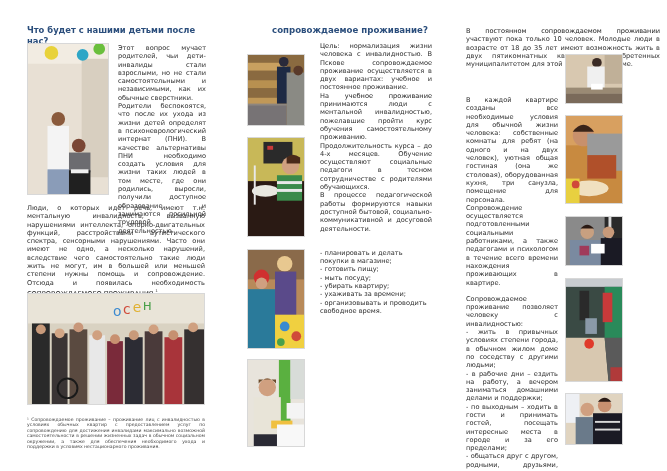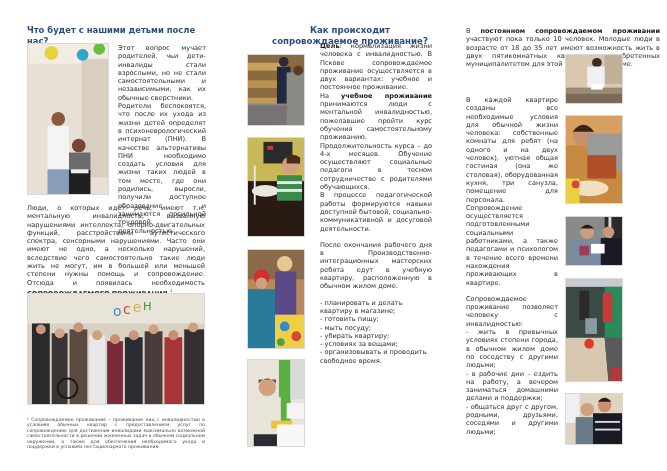--- a/index.html
+++ b/index.html
@@ -3,21 +3,21 @@
 <meta charset="utf-8">
 <style>
   * { box-sizing: border-box; margin: 0; padding: 0; }
   html, body { width: 667px; height: 471px; background: #ffffff; overflow: hidden; }
   body { font-family: "DejaVu Sans", sans-serif; color: #2a2a2a; position: relative; }
   .col { position: absolute; top: 0; height: 386px; }
   .txt { font-size: 6.6px; line-height: 8.3px; text-align: justify; color: #2e2e2e; }
   .title { color: #2b4e7c; font-weight: bold; font-size: 8.6px; line-height: 11px; }
   .photo { position: absolute; border: 1px solid #d8d8d8; overflow: hidden; }
   .photo .ph { width: 100%; height: 100%; }
-  b { font-weight: bold; color: #1a1a1a; }
+  b { font-weight: normal; color: #1a1a1a; }
   .frame { position: absolute; border: 1px solid #e4e4e4; }
   .footnote { font-size: 4.6px; line-height: 5.4px; color: #444; text-align: justify; }
 </style>
 </head>
 <body>
 
 <div class="frame" style="left:26px;top:20px;width:178px;height:425px;border:none;"></div>
 
 <div class="col" style="left:27px;width:178px;">
   <div class="title" style="position:absolute;top:25px;left:0;width:178px;font-size:8.4px;">Что будет с нашими детьми после нас?</div>
@@ -78,21 +78,20 @@
       <circle cx="167" cy="34" r="5" fill="#cfa080"></circle>
       <circle cx="40" cy="96" r="10" fill="none" stroke="#1a1a1a" stroke-width="2"></circle>
     </svg>
   </div>
 
   <div class="footnote" style="position:absolute;top:417px;left:0;width:178px;">¹ Сопровождаемое проживание – проживание лиц с инвалидностью в условиях обычных квартир с предоставлением услуг по сопровождению для достижения инвалидами максимально возможной самостоятельности в решении жизненных задач в обычном социальном окружении, а также для обеспечения необходимого ухода и поддержки в условиях нестационарного проживания.</div>
 </div>
 
 <div class="col" style="left:245px;width:210px;">
   <div class="title" style="position:absolute;top:25px;left:0;width:210px;text-align:center;">
-    <div>Как происходит</div>
     <div>сопровождаемое проживание?</div>
   </div>
 
   <div class="photo" style="top:54px;left:2px;width:58px;height:72px;">
     <svg class="ph" viewBox="0 0 58 72" preserveAspectRatio="none">
       <rect width="58" height="72" fill="#8a6a40"></rect>
       <rect x="0" y="8" width="40" height="8" fill="#c8a060"></rect>
       <rect x="0" y="26" width="40" height="8" fill="#b89050"></rect>
       <rect x="0" y="44" width="40" height="8" fill="#c09858"></rect>
       <rect x="0" y="50" width="40" height="22" fill="#6a7a9a" opacity="0.6"></rect>
@@ -152,47 +151,47 @@
 
   <div class="txt" style="position:absolute;top:42px;left:75px;width:112px;">
     <p>
       <b>Цель</b><span>: нормализация жизни человека с инвалидностью. В Пскове сопровождаемое проживание осуществляется в двух вариантах: учебное и постоянное проживание.</span>
     </p>
     <p>
       <span>На </span><b>учебное проживание</b><span> принимаются люди с ментальной инвалидностью, пожелавшие пройти курс обучения самостоятельному проживанию. Продолжительность курса – до 4-х месяцев. Обучение осуществляют социальные педагоги в тесном сотрудничестве с родителями обучающихся.</span>
     </p>
     <p>В процессе педагогической работы формируются навыки доступной бытовой, социально-коммуникативной и досуговой деятельности.</p>
     <p style="height:8px;"></p>
-    <p>После окончания рабочего дня в Производственно-интеграционных мастерских ребята едут в учебную квартиру, расположенную в обычном жилом доме.</p>
     <p style="height:8px;"></p>
     <div style="text-align:left;">
-      <div>- планировать и делать квартиру в магазине;</div>
+      <div>- планировать и делать покупки в магазине;</div>
       <div>- готовить пищу;</div>
       <div>- мыть посуду;</div>
       <div>- убирать квартиру;</div>
-      <div>- условиях за вещами;</div>
+      <div>- ухаживать за времени;</div>
       <div>- организовывать и проводить свободное время.</div>
     </div>
     <p style="height:8px;"></p>
   </div>
 </div>
 
 <div class="col" style="left:466px;width:200px;">
   <div class="txt" style="position:absolute;top:27px;left:0;width:194px;">
     <span>В </span><b>постоянном сопровождаемом проживании</b><span> участвуют пока только 10 человек. Молодые люди в возрасте от 18 до 35 лет имеют возможность жить в двух пятикомнатных квартирах, приобретенных муниципалитетом для этой цели в новом доме.</span>
   </div>
 
   <div class="txt" style="position:absolute;top:44px;left:0;width:92px;">
     <p style="height:52px;"></p>
     <p>В каждой квартире созданы все необходимые условия для обычной жизни человека: собственные комнаты для ребят (на одного и на двух человек), уютная общая гостиная (она же столовая), оборудованная кухня, три санузла, помещение для персонала. Сопровождение осуществляется подготовленными социальными работниками, а также педагогами и психологом в течение всего времени нахождения проживающих в квартире.</p>
     <p style="height:8px;"></p>
     <p>Сопровождаемое проживание позволяет человеку с инвалидностью:</p>
     <div>
       <div>- жить в привычных условиях степени города, в обычном жилом доме по соседству с другими людьми;</div>
       <div>- в рабочие дни – ездить на работу, а вечером заниматься домашними делами и поддержки;</div>
+      <div>- по выходным – ходить в гости и принимать гостей, посещать интересные места в городе и за его пределами;</div>
       <div>- общаться друг с другом, родными, друзьями, соседями и другими людьми;</div>
 
     </div>
 
   </div>
 
   <div class="photo" style="top:54px;left:99px;width:58px;height:50px;">
     <svg class="ph" viewBox="0 0 58 50" preserveAspectRatio="none">
       <rect width="58" height="50" fill="#d8c8b0"></rect>
       <rect x="40" y="0" width="18" height="30" fill="#c0b098"></rect>

